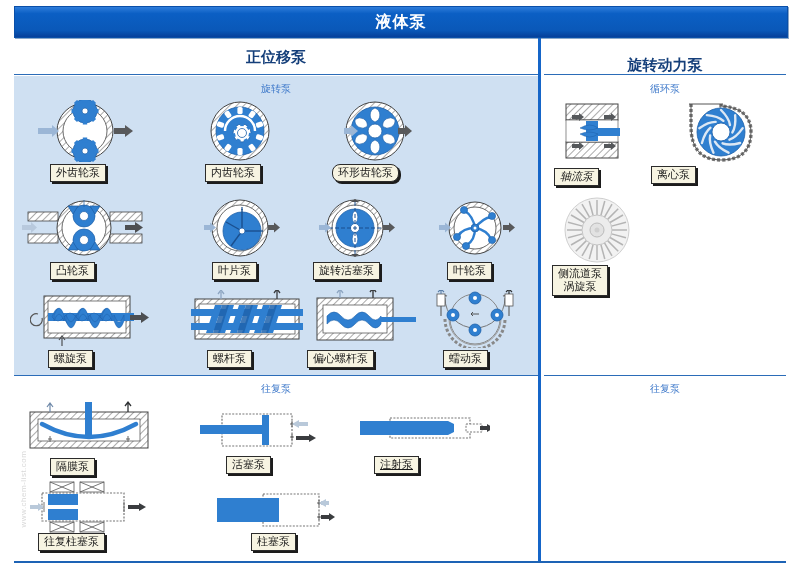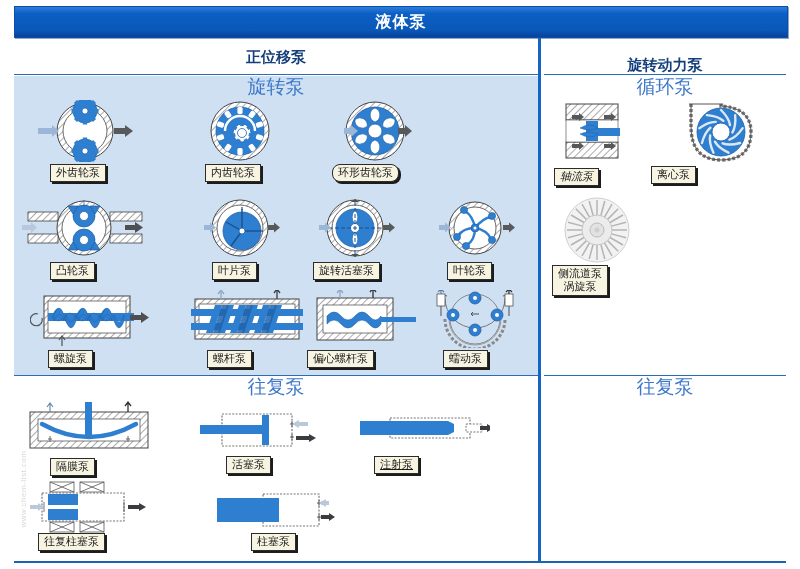--- a/index.html
+++ b/index.html
@@ -29,22 +29,22 @@
   .vline{position:absolute;background:#1565c8;width:3px;}
 
   
   .colhead{
     position:absolute;display:flex;align-items:center;justify-content:center;
     color:#153f7a;font-size:15px;font-weight:bold;
   }
 
   
   .subhead{
-    position:absolute;display:flex;align-items:center;justify-content:center;
-    color:#3c77c9;font-size:19px;
+    position:absolute;display:flex;align-items:flex-end;justify-content:center;
+    color:#3c77c9;font-size:10px;
   }
 
   
   .tint{
     position:absolute;left:14px;top:76px;width:524px;height:299px;
     background:#cfe0f2;
   }
 
   
   .cell{position:absolute;}

